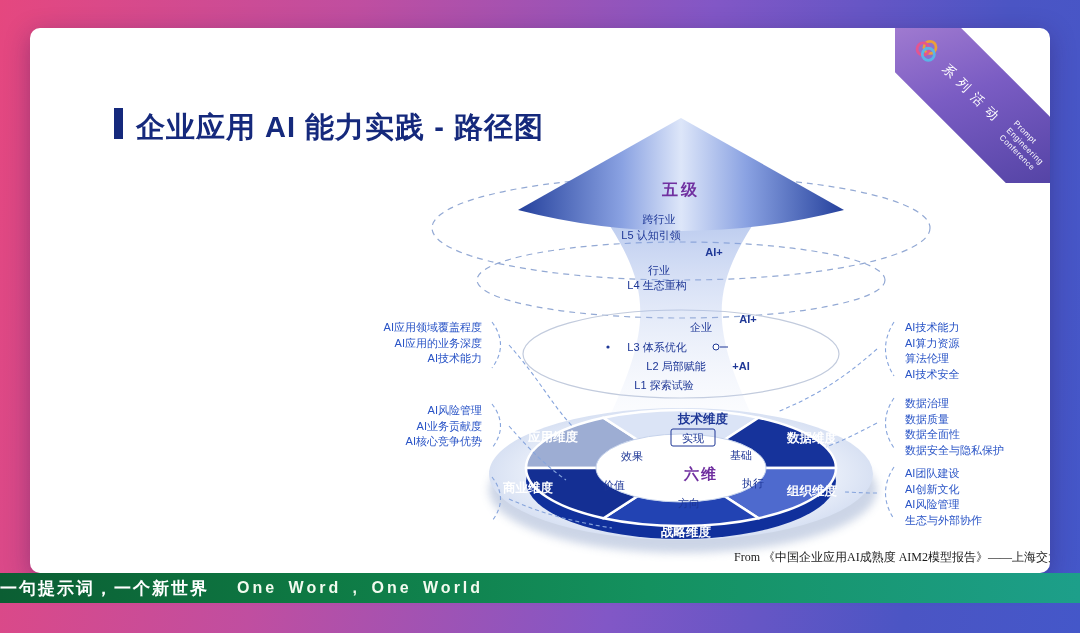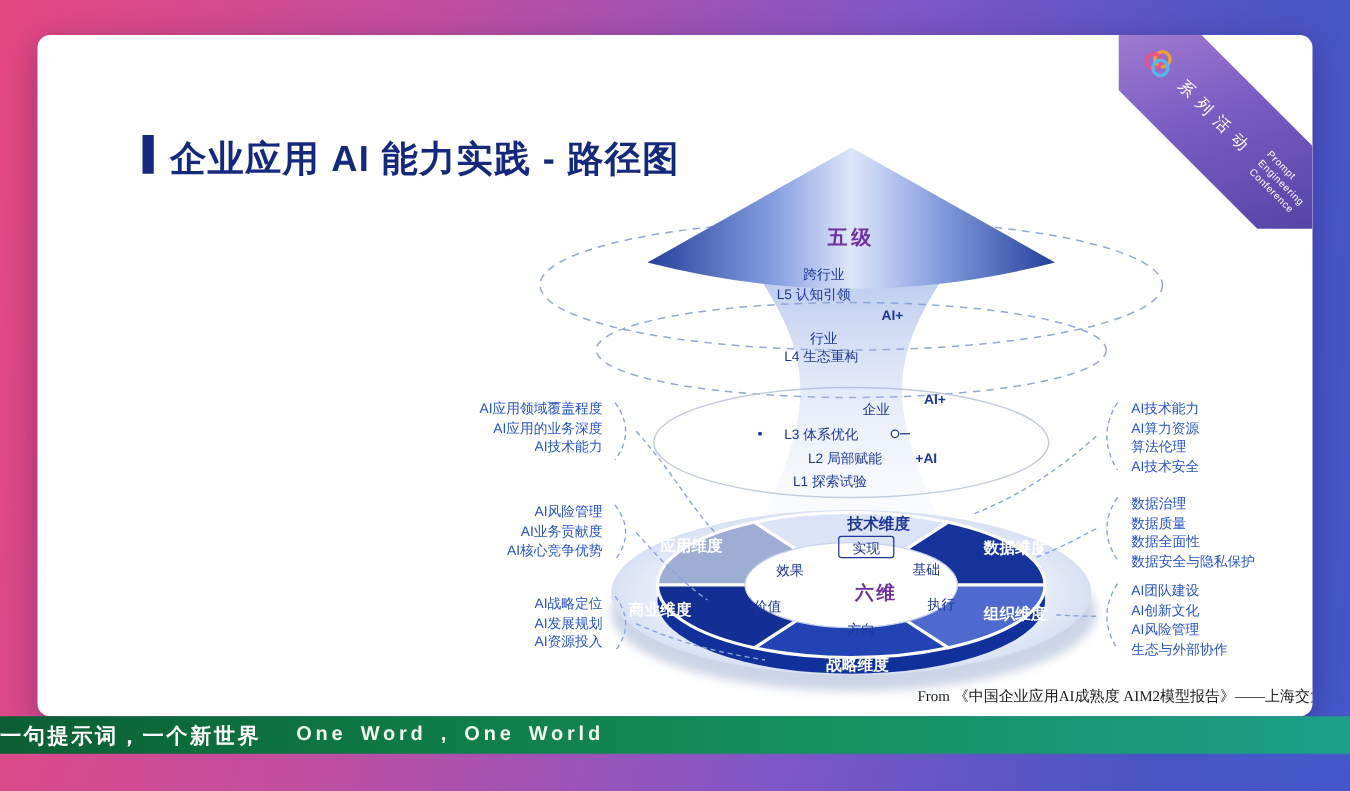--- a/index.html
+++ b/index.html
@@ -185,25 +185,20 @@
     <div class="ann left" style="left:277px; top:292px;">
         <div>AI应用领域覆盖程度</div>
         <div>AI应用的业务深度</div>
         <div>AI技术能力</div>
       </div>
     <div class="ann left" style="left:277px; top:375px;">
         <div>AI风险管理</div>
         <div>AI业务贡献度</div>
         <div>AI核心竞争优势</div>
       </div>
-    <div class="ann left" style="left:277px; top:448px;">
-        <div>AI战略定位</div>
-        <div>AI发展规划</div>
-        <div>AI资源投入</div>
-      </div>
     <div class="ann right" style="left:875px; top:292px;">
         <div>AI技术能力</div>
         <div>AI算力资源</div>
         <div>算法伦理</div>
         <div>AI技术安全</div>
       </div>
     <div class="ann right" style="left:875px; top:368px;">
         <div>数据治理</div>
         <div>数据质量</div>
         <div>数据全面性</div>

